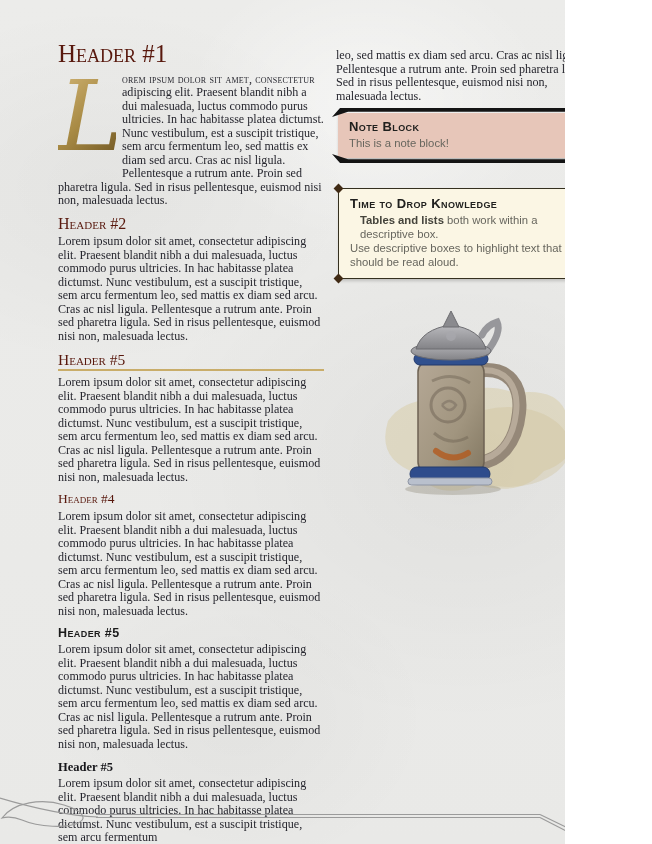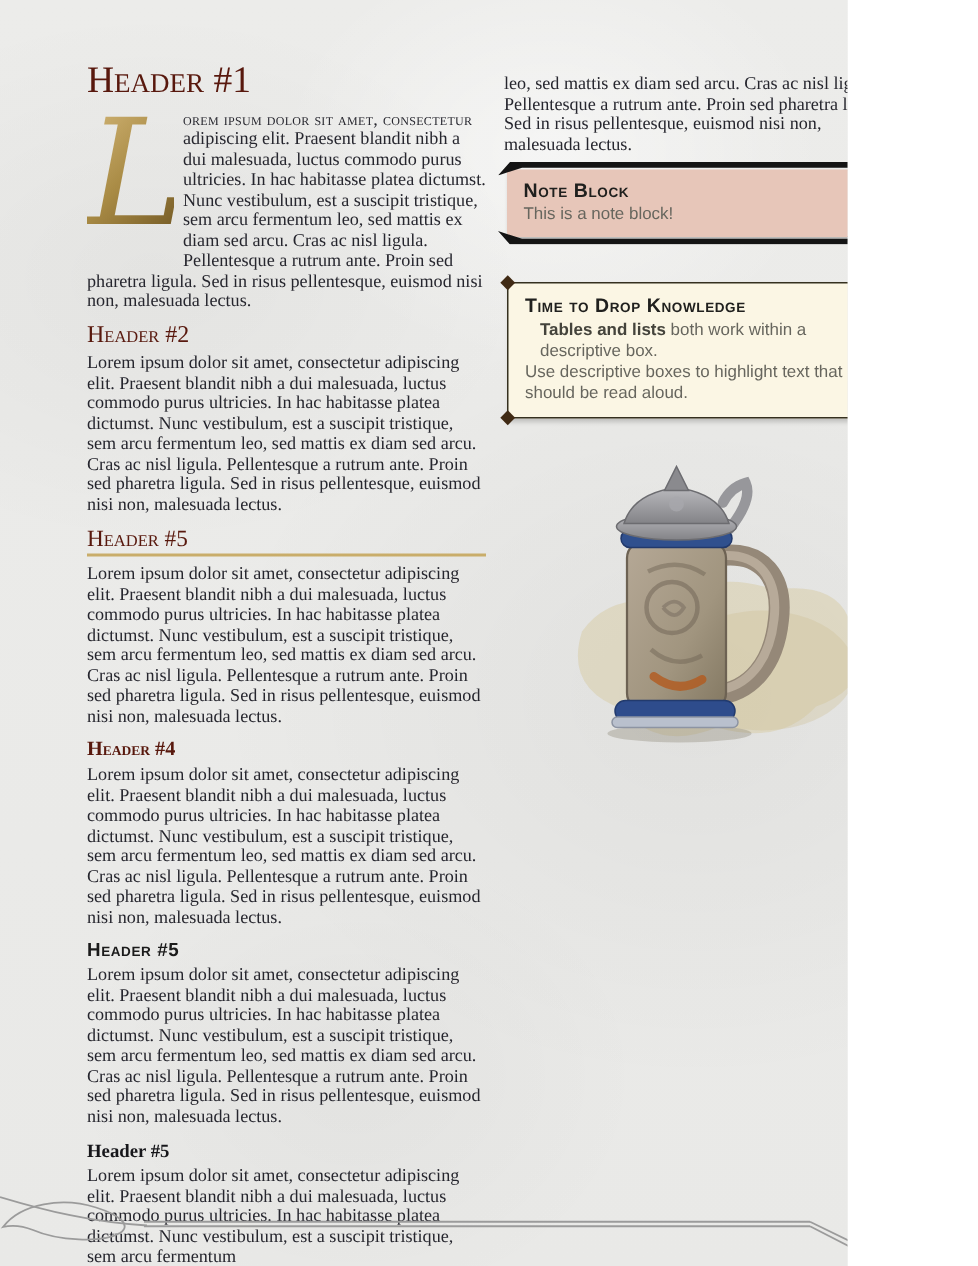--- a/index.html
+++ b/index.html
@@ -23,21 +23,21 @@
     color:var(--body-ink, #26262e); text-align:left;
   }
   h1,h2,h3,h4{
     font-variant:small-caps; color:var(--accent, #58180d);
     font-weight:normal; margin:0;
   }
   h1{font-size:25px; line-height:1.1; margin-bottom:5px;}
   h2{font-size:16px; line-height:1.05; margin:1px 0 3px 0;}
   h3{font-size:15.5px; line-height:1.1; margin:3px 0 5px 0; padding-bottom:1px;
      border-bottom:2px solid var(--gold, #c9ad6a);}
-  h4{font-size:13.5px; line-height:1.1; margin:3px 0 3px 0; font-weight:bold;}
+  h4{font-size:13.5px; line-height:1.1; margin:3px 0 3px 0; font-weight:normal;}
   h5{font-family:"Liberation Sans", sans-serif; font-variant:small-caps;
      font-size:12.5px; color:#1b1b1b; margin:4px 0 3px 0; font-weight:bold; letter-spacing:.4px;}
   h6{font-size:12.5px; color:#16161a; margin:9px 0 2px 0; font-weight:bold; font-variant:normal;}
 
   .dropcap{
     float:left; font-family:"DejaVu Serif", serif; font-style:italic;
     font-size:98px; line-height:0.8; width:58px; height:92px;
     background:linear-gradient(135deg,#cfb273 0%, #a98b45 45%, #6b5220 100%);
     -webkit-background-clip:text; background-clip:text; color:transparent;
     margin:4px 6px 0 0;

